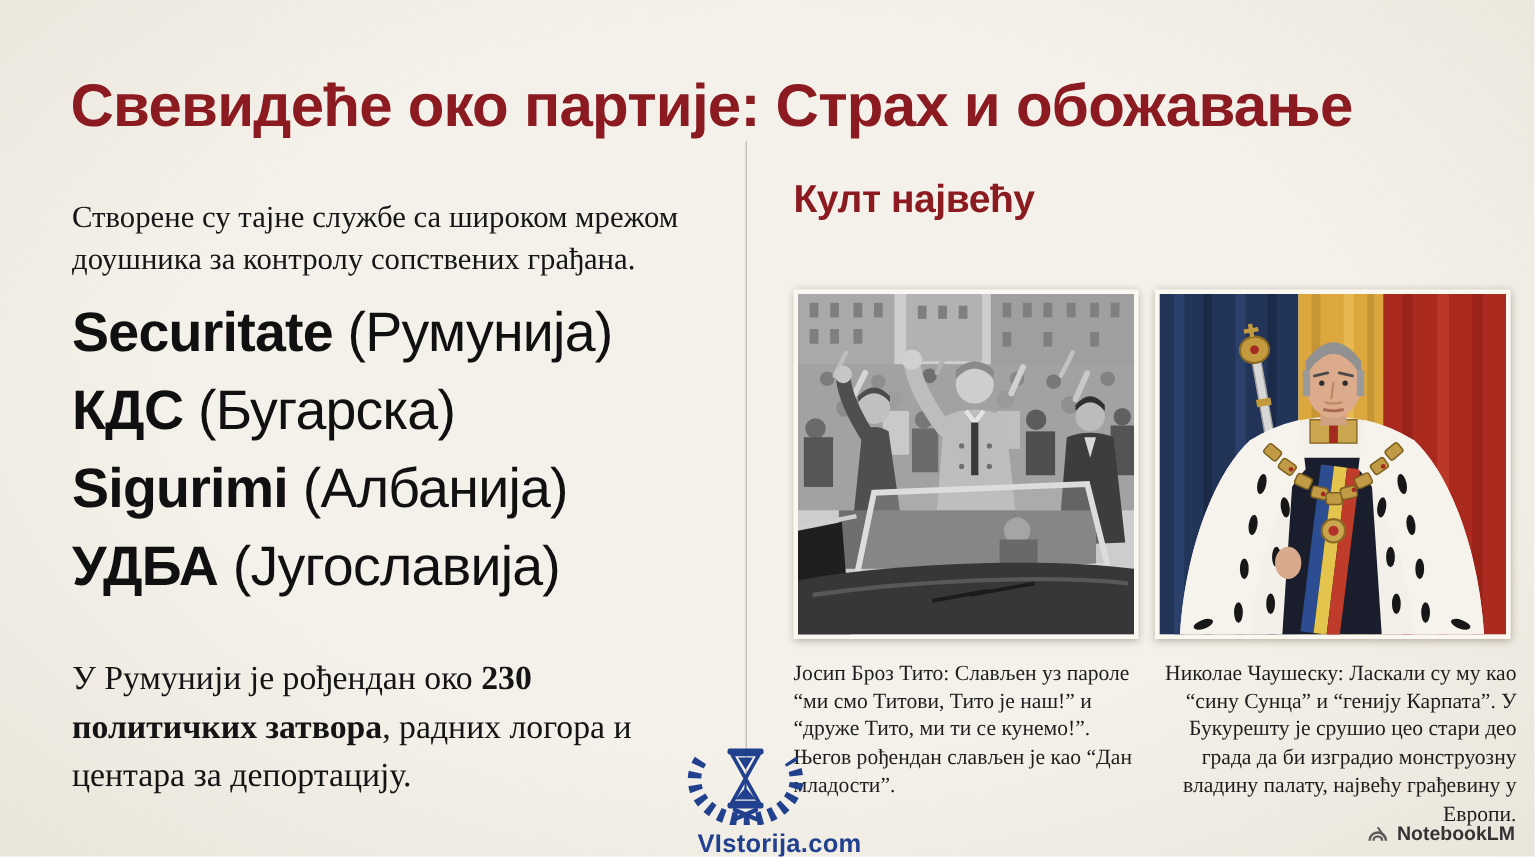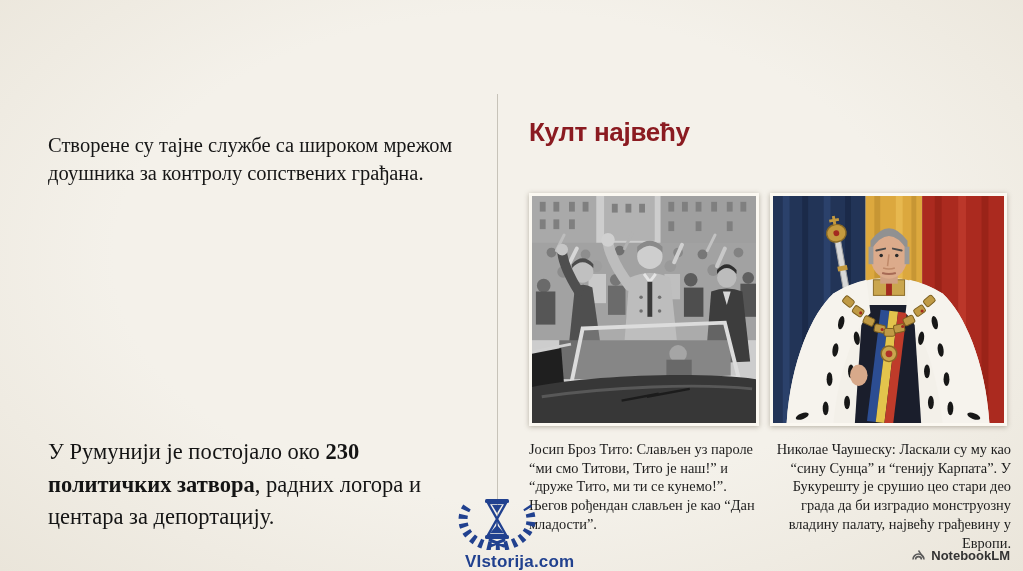--- a/index.html
+++ b/index.html
@@ -43,34 +43,41 @@
     font-family:"Liberation Serif",serif;font-size:14.4px;line-height:1.3;color:#1d1d1d;
   }
   .caption .lead{font-weight:400;}
   .logo{
     position:absolute;left:437px;top:488px;width:120px;text-align:center;
   }
   .logo-text{
     display:block;margin-top:-2px;font-size:17px;font-weight:700;color:#21418f;letter-spacing:0.2px;margin-left:28px;
   }
   .badge{
-    position:absolute;right:13px;top:548px;display:flex;align-items:flex-start;gap:5px;
+    position:absolute;right:13px;top:548px;display:flex;align-items:flex-end;gap:5px;
     font-size:13px;font-weight:600;color:#333;
   }
 </style>
 </head>
 <body>
 
 <div class="canvas">
 
+  <h1 class="title">Свевидеће око партије: Страх и обожавање</h1>
 
   <p class="intro" style="left:48px;width:432px;">Створене су тајне службе са широком мрежом доушника за контролу сопствених грађана.</p>
 
-
-  <p class="note"><span>У Румунији је постојало око </span><b>230 политичких затвора</b><span>, радних логора и центара за депортацију.</span></p>
+  <ul class="services">
+    <li><span class="svc-name">Securitate</span> <span class="svc-country">(Румунија)</span></li>
+    <li><span class="svc-name">КДС</span> <span class="svc-country">(Бугарска)</span></li>
+    <li><span class="svc-name">Sigurimi</span> <span class="svc-country">(Албанија)</span></li>
+    <li><span class="svc-name">УДБА</span> <span class="svc-country">(Југославија)</span></li>
+  </ul>
+
+  <p class="note"><span>У Румунији је рођендан око </span><b>230 политичких затвора</b><span>, радних логора и центара за депортацију.</span></p>
 
   <div class="divider"></div>
 
   <h2 class="col-head" style="left:529px;">Култ највећу</h2>
 
   <figure class="photo" style="left:529px;margin:0;" aria-hidden="true">
     <svg width="224" height="227" viewBox="0 0 230 233" preserveAspectRatio="none">
       <rect width="230" height="233" fill="#cdcdcd"></rect>
 
       <rect x="0" y="0" width="66" height="52" fill="#a9a9a9"></rect>

